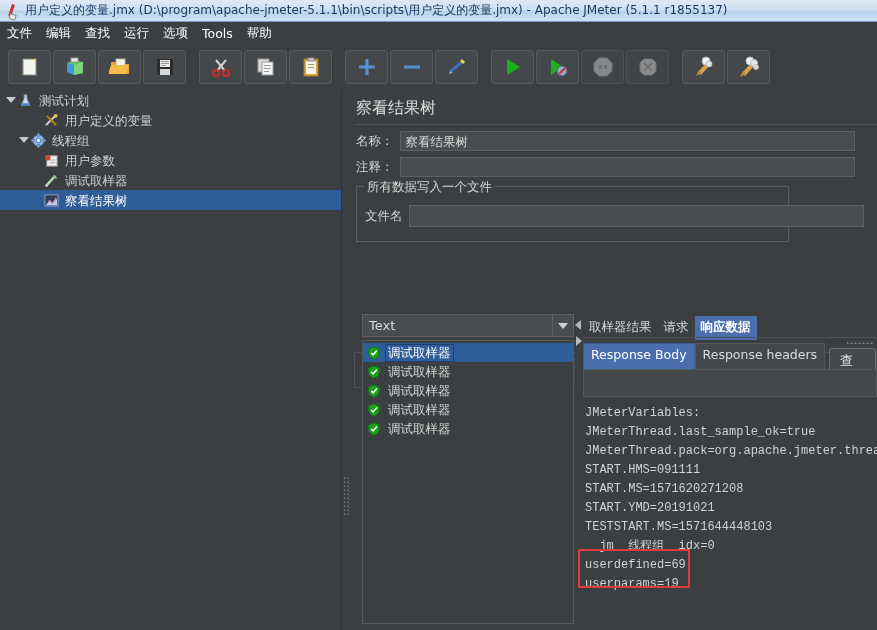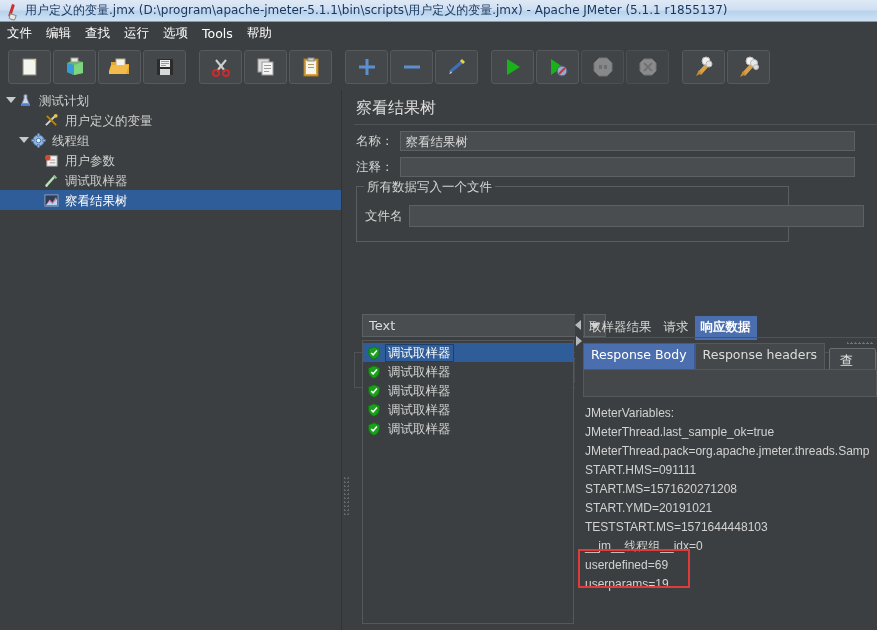--- a/index.html
+++ b/index.html
@@ -146,21 +146,21 @@
     width:12px;height:12px;background:#6d7174;border:1px solid #8b8f92;
     display:inline-block;box-sizing:border-box;
   }
   .btn{
     background:#45484a;border:1px solid #6a6e71;color:#e0e0e0;
     font-size:13px;padding:3px 10px;border-radius:2px;font-family:inherit;cursor:default;
   }
 
   
   .combo{
-    position:absolute;left:362px;top:314px;width:244px;height:23px;
+    position:absolute;left:362px;top:314px;width:212px;height:23px;
     background:#4a4d4f;border:1px solid #5d6164;box-sizing:border-box;
     display:flex;align-items:center;
   }
   .combo .ctext{padding-left:6px;font-size:13px;color:#dcdcdc;flex:1;}
   .combo .cbtn{
     width:20px;height:21px;background:#4a4d4f;border-left:1px solid #5d6164;
     display:flex;align-items:center;justify-content:center;
   }
   .caret{width:0;height:0;border-left:5px solid transparent;border-right:5px solid transparent;border-top:6px solid #d0d0d0;}
 
@@ -201,21 +201,21 @@
 
   .respsearchbox{
     position:absolute;left:583px;top:369px;width:294px;height:28px;
     background:#45484a;border:1px solid #55595b;box-sizing:border-box;
   }
   .respbody{
     position:absolute;left:583px;top:404px;width:294px;height:220px;
     background:#3c3f41;overflow:hidden;
   }
   .rline{
-    font-family:Liberation Sans, sans-serif;
+    font-family:Liberation Mono, monospace;
     font-size:12px;color:#d2d2d2;height:19px;line-height:19px;white-space:nowrap;
     padding-left:2px;
   }
   .redbox{
     position:absolute;left:578px;top:549px;width:112px;height:39px;
     border:2px solid #e03b3b;box-sizing:border-box;pointer-events:none;
   }
 </style>
 </head>
 <body>

